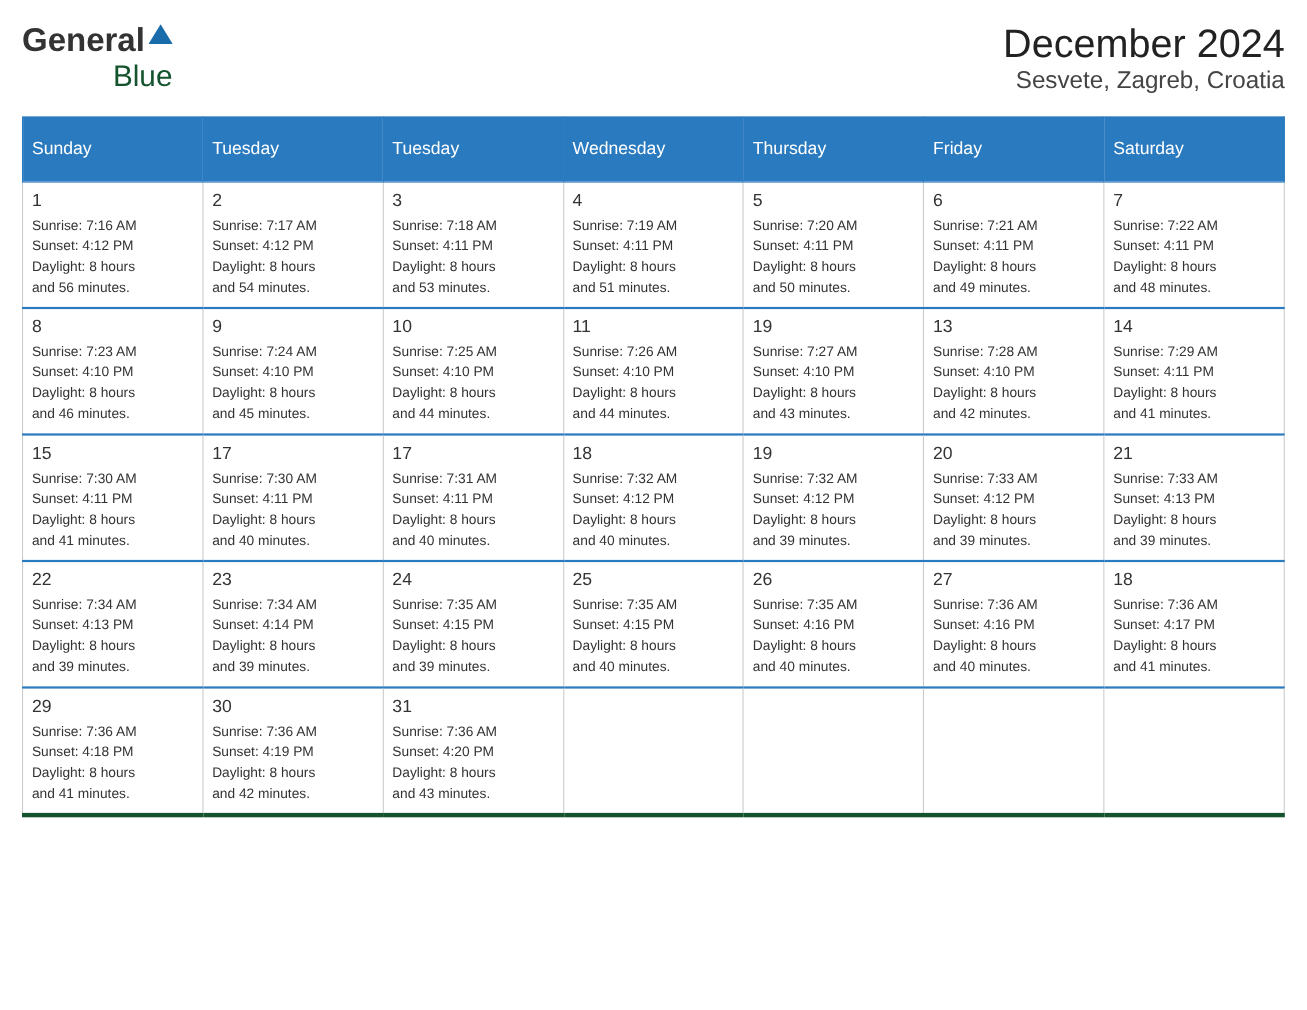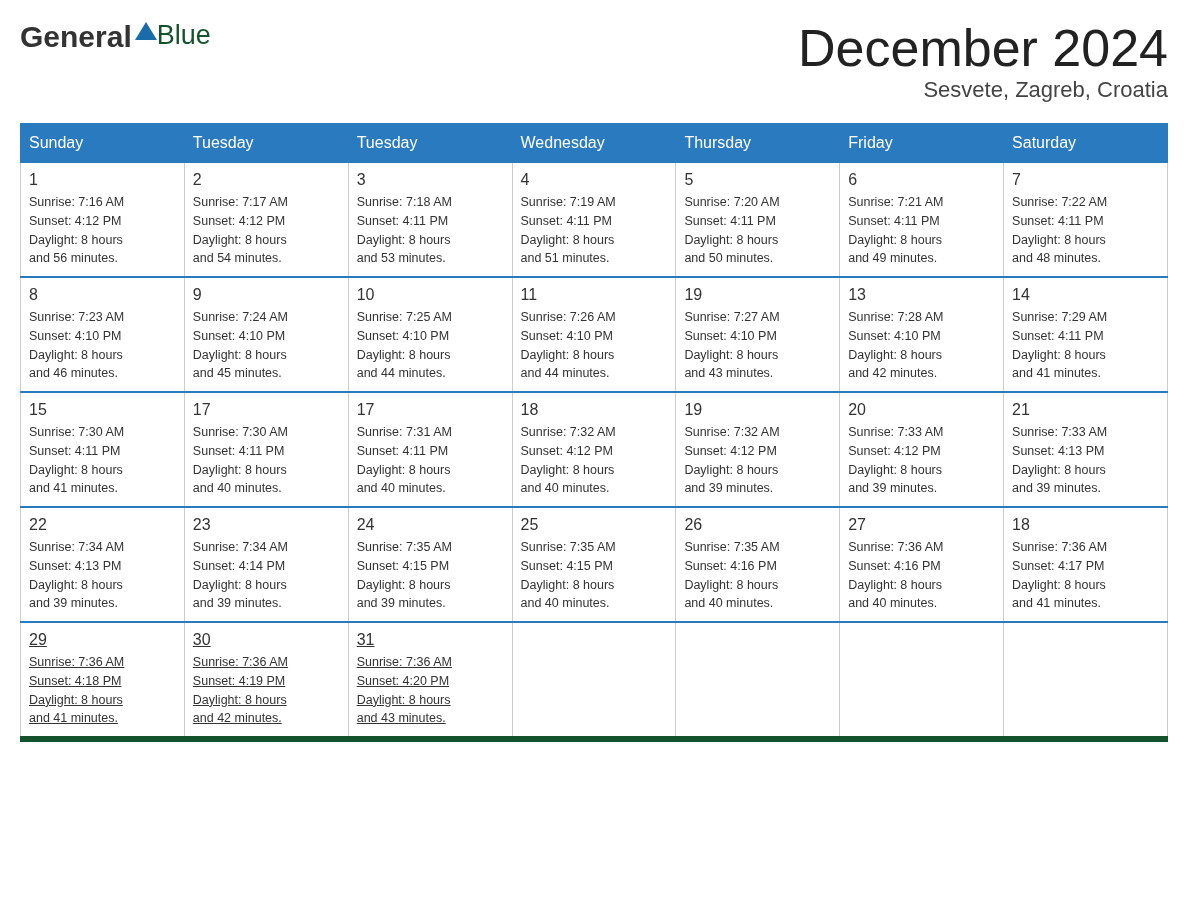--- a/index.html
+++ b/index.html
@@ -11,50 +11,50 @@
       padding: 20px;
     }
     .header {
       display: flex;
       justify-content: space-between;
       align-items: flex-start;
       margin-bottom: 20px;
     }
     .logo {
       display: flex;
-      flex-direction: row;
-      align-items: flex-start;
+      flex-direction: column;
+      align-items: flex-end;
     }
     .logo-line {
       display: flex;
       align-items: center;
     }
     .title-section {
       text-align: right;
     }
     .month-title {
-      font-size: 52px;
+      font-size: 36px;
       font-weight: normal;
       color: #222;
       line-height: 1.1;
     }
     .location {
       font-size: 22px;
       color: #444;
       margin-top: 0;
     }
     table {
       width: 100%;
       border-collapse: collapse;
       table-layout: fixed;
     }
     th {
       background-color: #2a7abf;
       color: #fff;
-      padding: 10px 8px;
+      padding: 20px 8px;
       font-size: 16px;
       font-weight: normal;
       text-align: left;
       border: 1px solid #2a7abf;
     }
     td {
       vertical-align: top;
       padding: 8px;
       border: 1px solid #ccc;
       font-size: 13px;
@@ -72,22 +72,21 @@
     }
     .day-info {
       font-size: 12.5px;
       line-height: 1.5;
       color: #333;
     }
     tr td {
       border-bottom: 2px solid #2a7abf;
     }
     tr:last-child td {
-      border-bottom: 6px solid #14532d;
-      text-decoration: underline;
+      border-bottom: 4px solid #14532d;
     }
   </style>
 </head>
 <body>
 
 <div class="header">
   <div class="logo">
     <div class="logo-line">
       <span style="font-size:30px;font-weight:bold;color:#333;">General</span>
       <span style="display:inline-block;margin-left:3px;vertical-align:middle;position:relative;top:-4px;">

